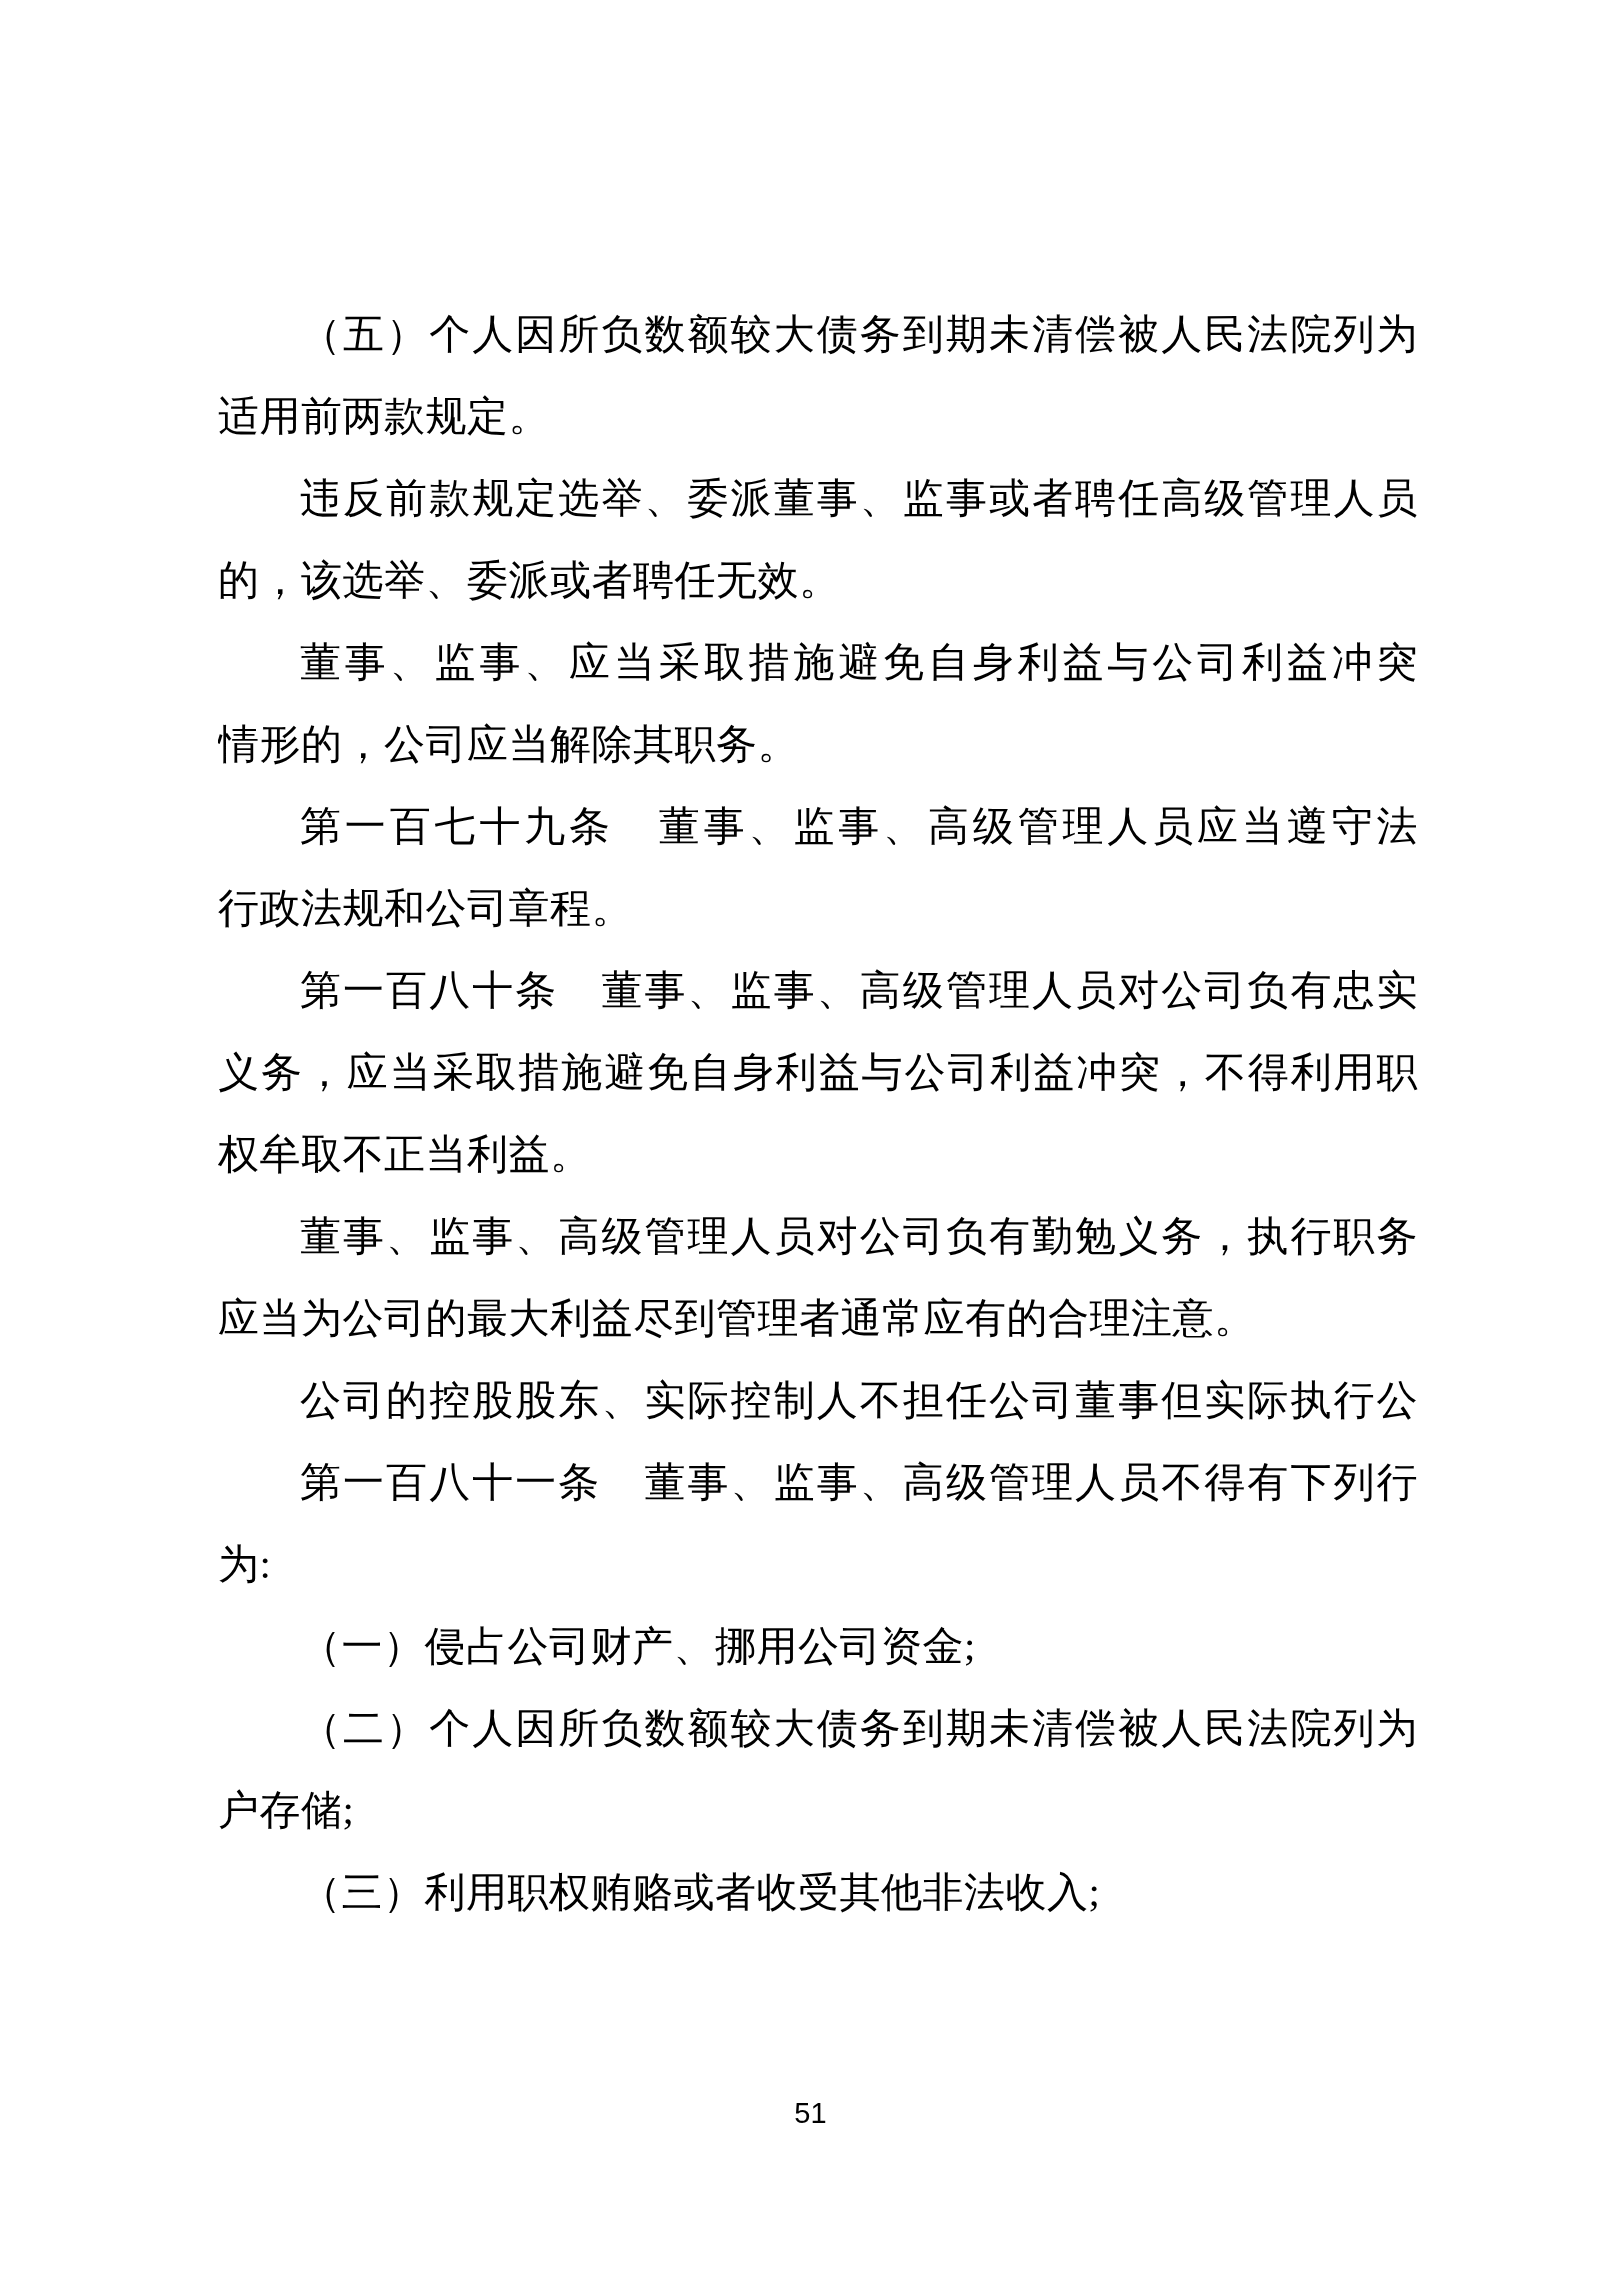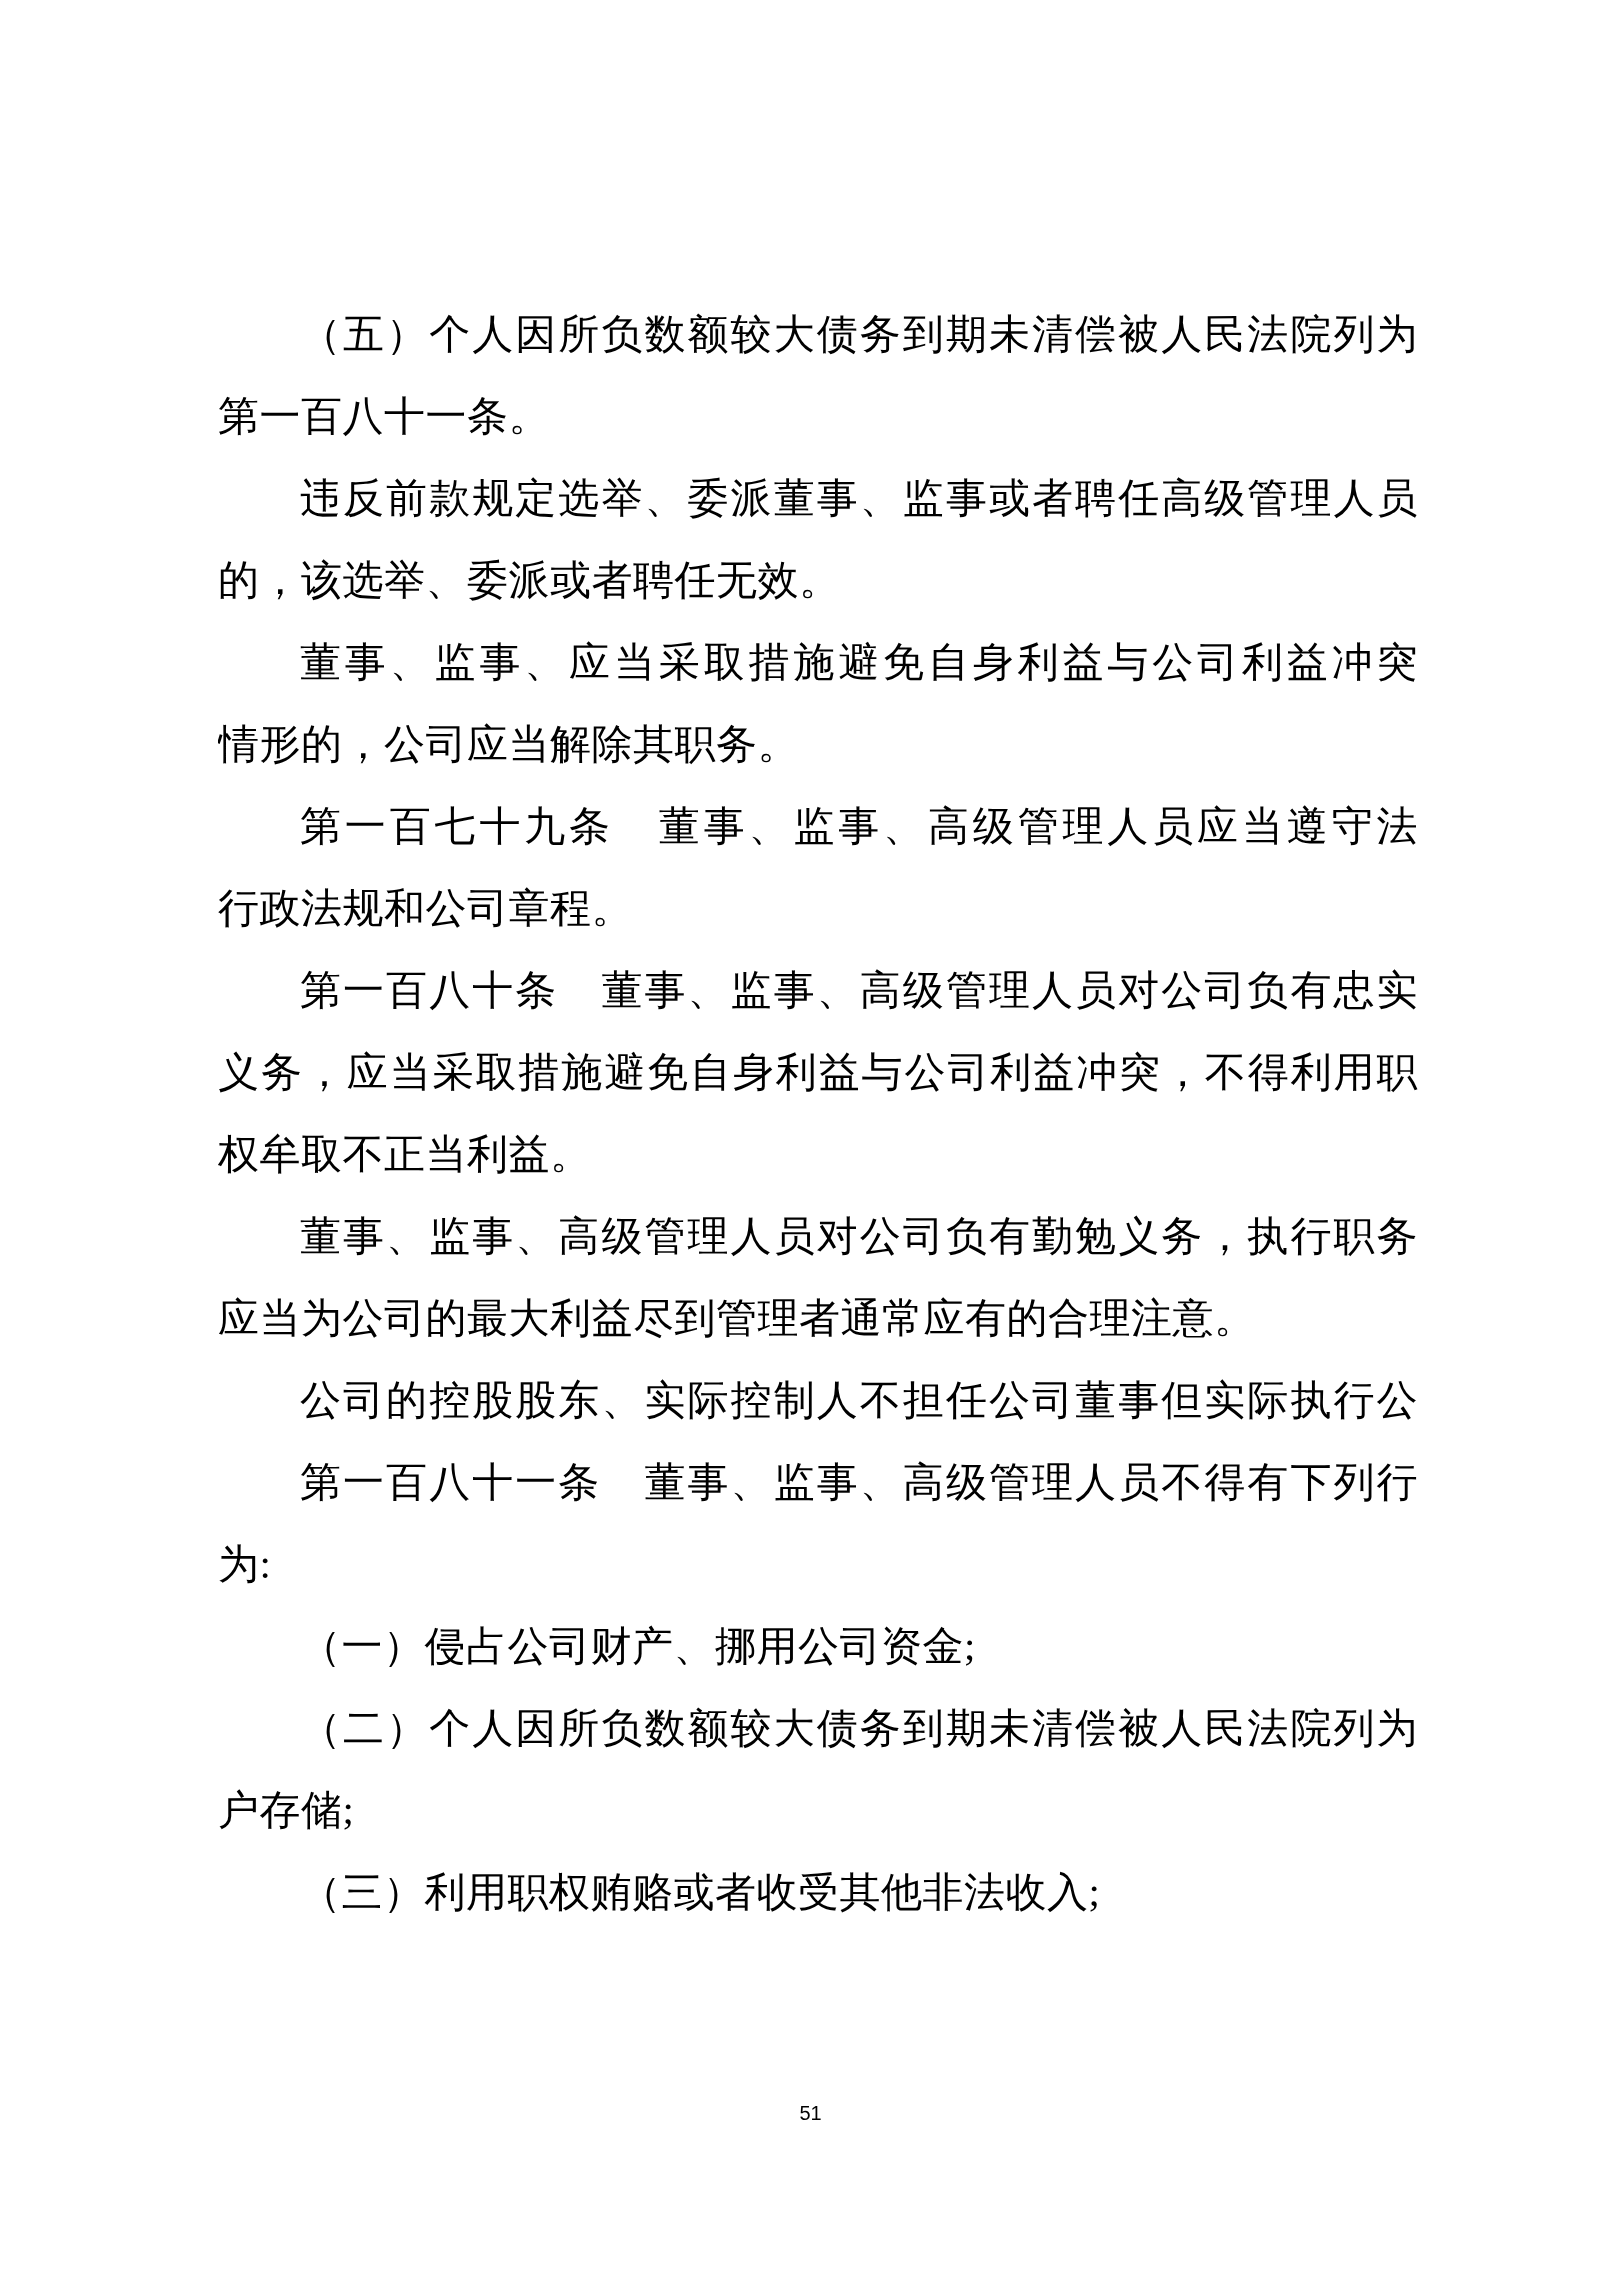--- a/index.html
+++ b/index.html
@@ -39,32 +39,32 @@
   .line.indent {
     text-indent: 82px;
   }
   .pagenum {
     position: absolute;
     top: 2096px;
     left: 0;
     width: 100%;
     text-align: center;
     font-family: "Liberation Sans", "DejaVu Sans", sans-serif;
-    font-size: 20px;
+    font-size: 29px;
     line-height: 35px;
     color: #000000;
   }
 </style>
 </head>
 <body>
 
 <div class="page">
   <div class="textblock">
     <div class="line indent fill">（五）个人因所负数额较大债务到期未清偿被人民法院列为</div>
-    <div class="line">第一百八十一条。</div>
+    <div class="line">适用前两款规定。</div>
     <div class="line indent fill">违反前款规定选举、委派董事、监事或者聘任高级管理人员</div>
     <div class="line">的，该选举、委派或者聘任无效。</div>
     <div class="line indent fill">董事、监事、应当采取措施避免自身利益与公司利益冲突</div>
     <div class="line">情形的，公司应当解除其职务。</div>
     <div class="line indent fill">第一百七十九条　董事、监事、高级管理人员应当遵守法律、</div>
     <div class="line">行政法规和公司章程。</div>
     <div class="line indent fill">第一百八十条　董事、监事、高级管理人员对公司负有忠实</div>
     <div class="line fill">义务，应当采取措施避免自身利益与公司利益冲突，不得利用职</div>
     <div class="line">权牟取不正当利益。</div>
     <div class="line indent fill">董事、监事、高级管理人员对公司负有勤勉义务，执行职务</div>

